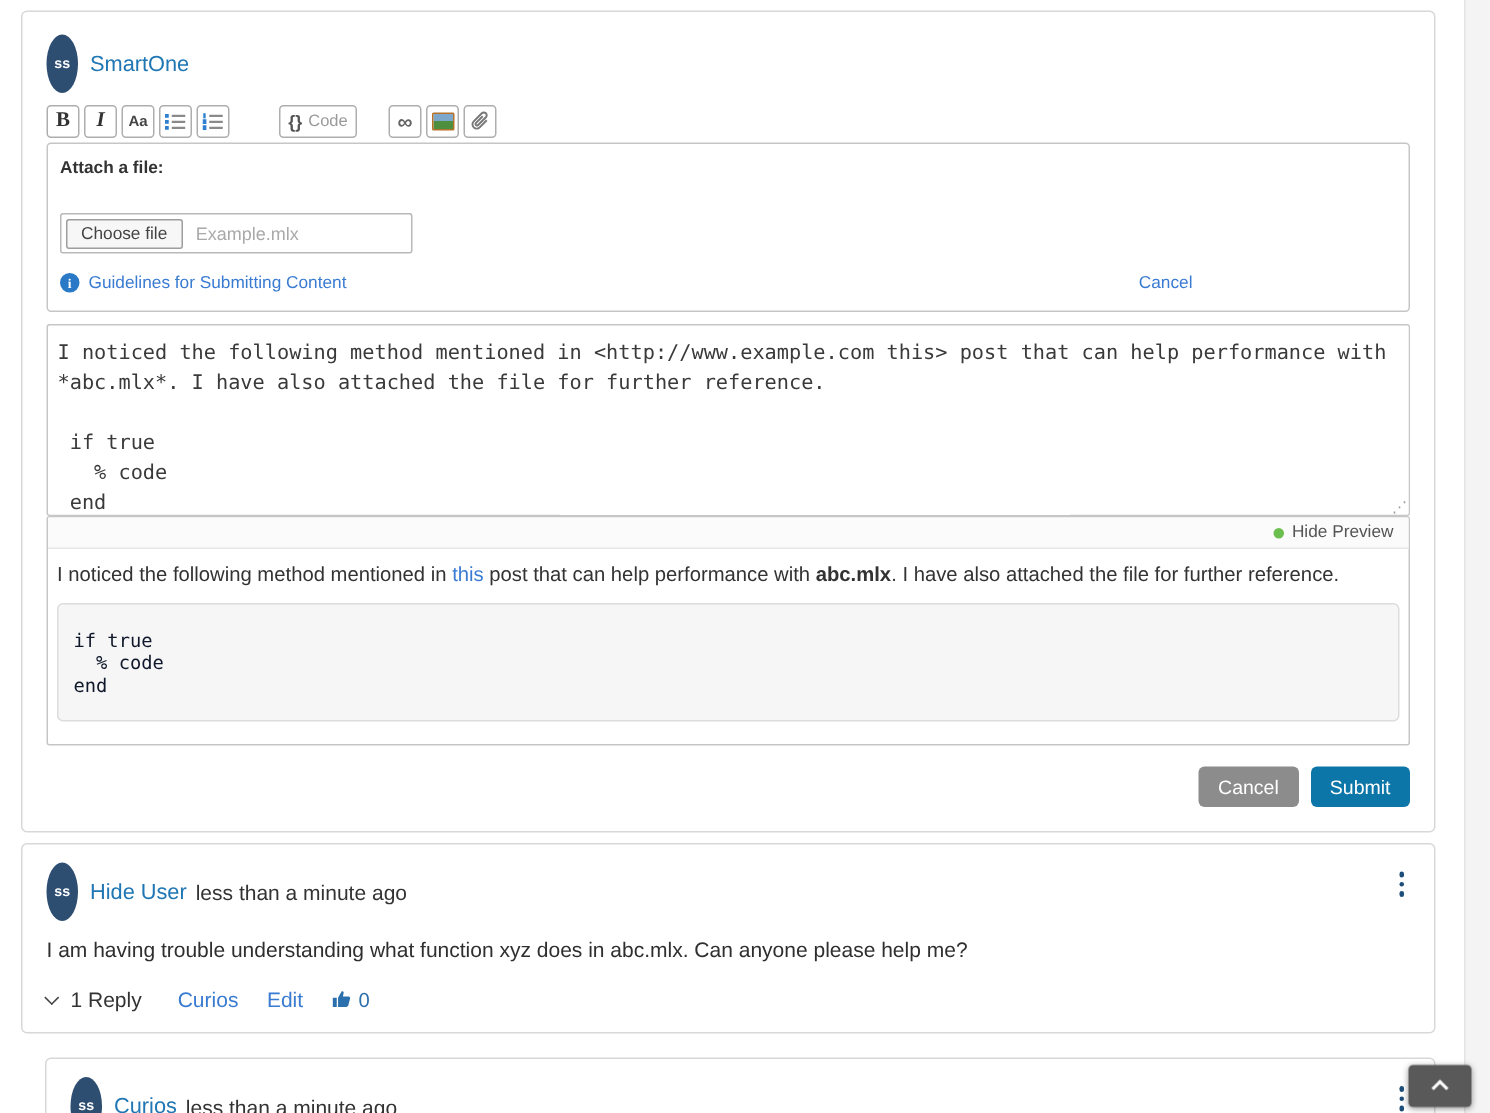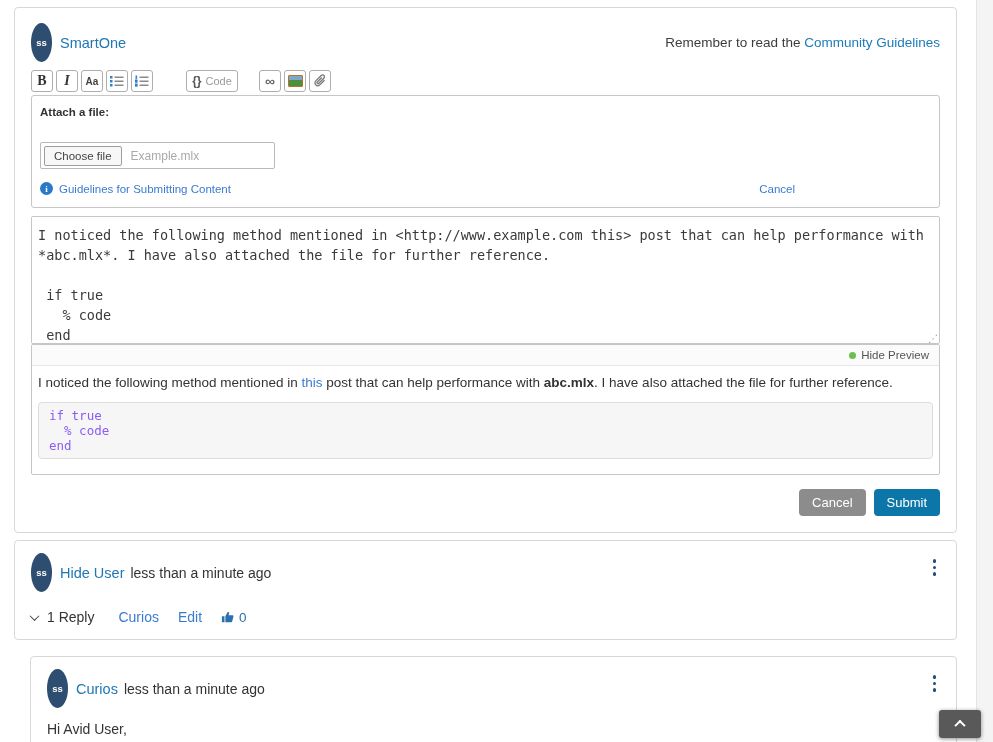--- a/index.html
+++ b/index.html
@@ -71,22 +71,22 @@
 
   
   .preview { border: 1px solid #c6c6c6; border-radius: 2px; margin-top: 0px; }
   .preview-head { background: #fbfbfb; border-bottom: 1px solid #e7e7e7; padding: 4px 10px;
     display: flex; justify-content: flex-end; align-items: center; font-size: 11.5px; color: #555; }
   .green-dot { width: 7px; height: 7px; border-radius: 50%; background: #6cbf4e; margin-right: 5px; }
   .preview-body { padding: 9px 6px 15px; }
   .preview-body p { font-size: 13.5px; color: #333; }
   .preview-body b { font-weight: bold; }
   .codeblock { margin: 12px 0 0; background: #f6f6f6; border: 1px solid #dcdcdc; border-radius: 4px;
-    padding: 5px 10px; font-family: "DejaVu Sans Mono", "Liberation Mono", monospace;
-    font-size: 12.5px; line-height: 15px; color: #8b5cf6; white-space: pre; }
+    padding: 16px 10px; font-family: "DejaVu Sans Mono", "Liberation Mono", monospace;
+    font-size: 12.5px; line-height: 15px; color: #0f172a; white-space: pre; }
 
   
   .btn-row { margin-top: 14px; display: flex; justify-content: flex-end; gap: 8px; }
   .btn { border: none; border-radius: 4px; color: #fff; font-size: 13px; padding: 6px 13px;
     cursor: pointer; font-family: inherit; }
   .btn-cancel { background: #8c8c8c; }
   .btn-submit { background: #0d76a8; }
 
   
   .comment-body { margin-top: 11px; font-size: 14px; color: #2f2f2f; }
@@ -119,24 +119,20 @@
 <body>
 
 <div>
 
 
   <div class="card editor-card">
 
     <div class="head-row">
       <span class="avatar">ss</span>
       <a class="author">SmartOne</a>
-      <span class="reminder">
-        <span>Remember to read the </span>
-        <a class="link">Community Guidelines</a>
-      </span>
     </div>
 
     <div class="toolbar">
       <span class="tb tb-b">B</span>
       <span class="tb tb-i">I</span>
       <span class="tb tb-aa">Aa</span>
       <span class="tb">
         <span class="list-ic">
           <svg width="14" height="12" viewBox="0 0 14 12">
               <g fill="#2f7fd0">
@@ -234,20 +230,21 @@
     <div class="head-row">
       <span class="avatar">ss</span>
       <a class="author">Hide User</a>
       <span class="time">less than a minute ago</span>
     </div>
     <div class="kebab">
         <i></i>
         <i></i>
         <i></i>
       </div>
+    <div class="comment-body">I am having trouble understanding what function xyz does in abc.mlx. Can anyone please help me?</div>
     <div class="comment-foot">
       <span class="chev-down"></span>
       <span class="replies-label">1 Reply</span>
       <a class="action">Curios</a>
       <a class="action">Edit</a>
       <span class="like">
         <svg viewBox="0 0 16 16">
             <path d="M1 7h3v7H1z M5 14V7l2.6-4.6c.2-.5 1.7-.3 1.7.9L8.7 6H13c.8 0 1.4.7 1.2 1.5l-1.3 5.1c-.2.8-.9 1.4-1.7 1.4z"></path>
           </svg>
         <span class="like-count">0</span>

